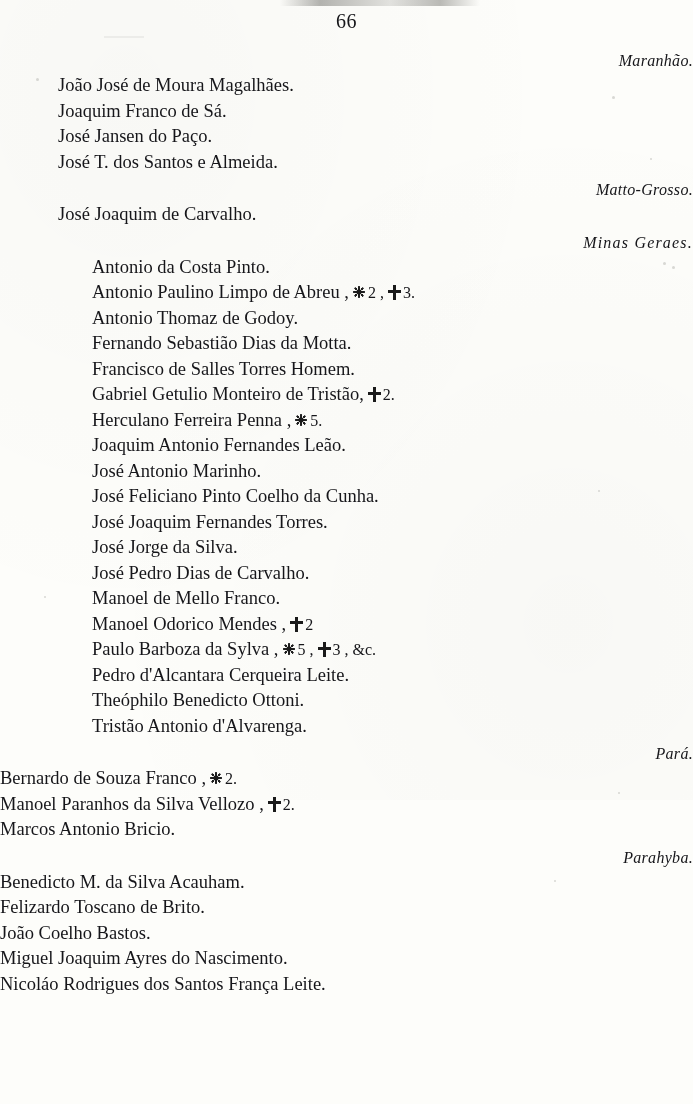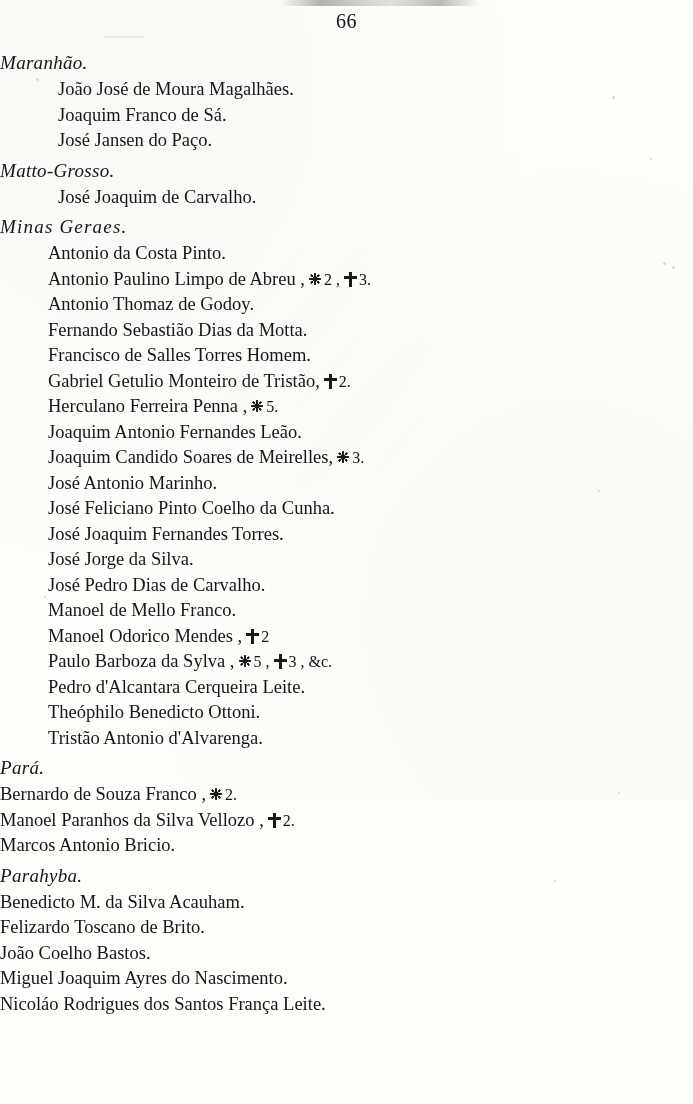--- a/index.html
+++ b/index.html
@@ -53,41 +53,41 @@
     font-size: 20px;
     letter-spacing: .5px;
   }
   .content {
     position: absolute;
     top: 46px;
     left: 0;
     width: 693px;
   }
   .section-head {
-    text-align: left;
+    text-align: right;
     font-style: italic;
-    font-size: 19px;
+    font-size: 16px;
     letter-spacing: .3px;
     margin: 6px 0 3px 0;
   }
   .section-head.wide {
     letter-spacing: 1.2px;
   }
   ul.namelist {
     list-style: none;
     margin: 0;
     padding: 0;
   }
   ul.namelist li {
     font-size: 18.5px;
     line-height: 25.5px;
     white-space: nowrap;
   }
   .indent-a li { padding-left: 58px; }
-  .indent-b li { padding-left: 48px; font-family: Liberation Serif, serif; }
+  .indent-b li { padding-left: 92px; font-family: Liberation Serif, serif; }
   .indent-c li { }
 
   .nm { }
   .deco {
     display: inline-block;
     position: relative;
     width: 15px;
     height: 15px;
     vertical-align: -2px;
     margin: 0 1px 0 3px;
@@ -149,36 +149,36 @@
   <div class="smudge" style="left:104px;top:36px;width:40px;height:2px;opacity:.25;"></div>
 
   <div class="page-number">66</div>
 
   <div class="content">
       <div class="section-head">Maranhão.</div>
       <ul class="namelist indent-a">
         <li><span class="nm">João José de Moura Magalhães.</span></li>
         <li><span class="nm">Joaquim Franco de Sá.</span></li>
         <li><span class="nm">José Jansen do Paço.</span></li>
+        <li><span class="nm">José T. dos Santos e Almeida.</span></li>
       </ul>
       <div class="section-head">Matto-Grosso.</div>
       <ul class="namelist indent-a">
         <li><span class="nm">José Joaquim de Carvalho.</span></li>
       </ul>
       <div class="section-head wide">Minas  Geraes.</div>
       <ul class="namelist indent-b">
         <li><span class="nm">Antonio da Costa Pinto.</span></li>
         <li><span class="nm">Antonio Paulino Limpo de Abreu ,</span><span class="deco rosette"></span><span class="deco-num">2 ,</span><span class="deco cross"></span><span class="deco-num">3.</span></li>
         <li><span class="nm">Antonio Thomaz de Godoy.</span></li>
         <li><span class="nm">Fernando Sebastião Dias da Motta.</span></li>
         <li><span class="nm">Francisco de Salles Torres Homem.</span></li>
         <li><span class="nm">Gabriel Getulio Monteiro de Tristão,</span><span class="deco cross"></span><span class="deco-num">2.</span></li>
         <li><span class="nm">Herculano Ferreira Penna ,</span><span class="deco rosette"></span><span class="deco-num">5.</span></li>
         <li><span class="nm">Joaquim Antonio Fernandes Leão.</span></li>
-        <li><span class="nm">Joaquim Candido Soares de Meirelles,</span><span class="deco rosette"></span><span class="deco-num">3.</span></li>
         <li><span class="nm">José Antonio Marinho.</span></li>
         <li><span class="nm">José Feliciano Pinto Coelho da Cunha.</span></li>
         <li><span class="nm">José Joaquim Fernandes Torres.</span></li>
         <li><span class="nm">José Jorge da Silva.</span></li>
         <li><span class="nm">José Pedro Dias de Carvalho.</span></li>
         <li><span class="nm">Manoel de Mello Franco.</span></li>
         <li><span class="nm">Manoel Odorico Mendes ,</span><span class="deco cross"></span><span class="deco-num">2</span></li>
         <li><span class="nm">Paulo Barboza da Sylva ,</span><span class="deco rosette"></span><span class="deco-num">5 ,</span><span class="deco cross"></span><span class="deco-num">3 , &amp;c.</span></li>
         <li><span class="nm">Pedro d'Alcantara Cerqueira Leite.</span></li>
         <li><span class="nm">Theóphilo Benedicto Ottoni.</span></li>

